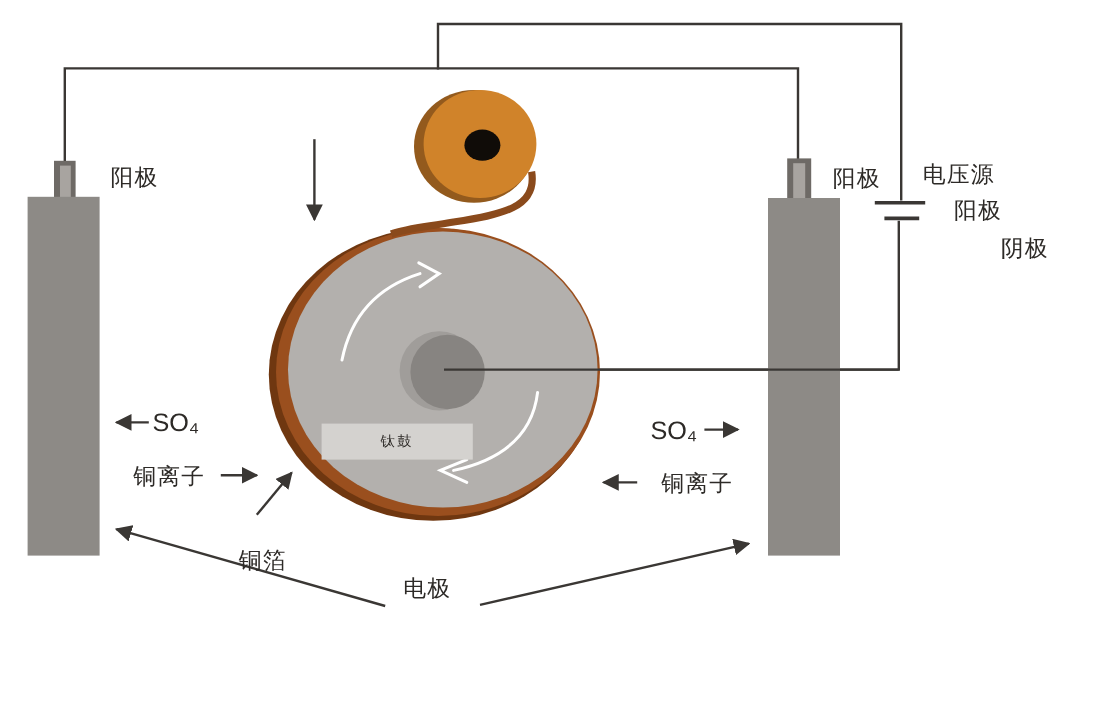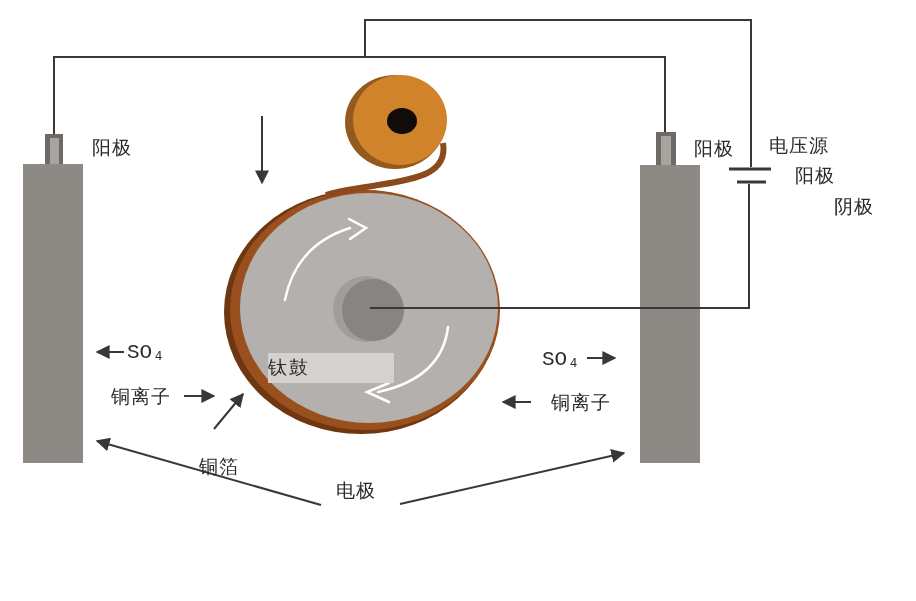--- a/index.html
+++ b/index.html
@@ -1,32 +1,32 @@
 <!DOCTYPE html>
 <html style="--background: #ffffff; --wire: #3a3734; --text: #2d2a27; --electrode-gray: #8d8a86; --terminal-dark: #6e6a66; --terminal-light: #a8a4a0; --drum-gray: #b3b0ad; --drum-hub: #878481; --drum-hub-light: #a09d9a; --drum-band: #d4d2cf; --copper-dark: #6f3710; --copper-mid: #9a4f1e; --foil-strip: #8a4a1c; --roll-face: #d0832a; --roll-rim: #935a1d; --roll-hole: #100c08; --rotation-arrow: #ffffff;"><head>
 <meta charset="utf-8">
 <style>
   html,body { margin:0; padding:0; background:#fff; }
   .stage {
     position:relative; width:916px; height:601px; overflow:hidden;
     background: var(--background, #ffffff);
-    font-family: Liberation Mono, monospace;
+    font-family: Liberation Sans, sans-serif;
   }
   .stage svg { position:absolute; left:0; top:0; }
   .lbl {
     position:absolute; color: var(--text, #2d2a27);
     font-size:19px; line-height:1.1; white-space:nowrap;
     letter-spacing:1px;
   }
   .lbl.latin { font-size:21px; letter-spacing:0; }
   .drum-band {
     position:absolute; left:268px; top:353px; width:126px; height:30px;
     background: var(--drum-band, #d4d2cf);
-    display:flex; align-items:center; 
-    color: var(--text, #2d2a27); font-size:19px; letter-spacing:2px;
+    display:flex; align-items:center; justify-content:center;
+    color: var(--text, #2d2a27); font-size:12px; letter-spacing:2px;
   }
   .caption {
     position:absolute; left:268px; top:555px;
     font-size:16px; font-weight:bold; font-style:italic;
     color: var(--text, #2d2a27); letter-spacing:1px;
   }
   
   .wire { stroke: var(--wire, #3a3734); stroke-width:2; fill:none; }
   .plate { stroke: var(--wire, #3a3734); fill:none; }
   .blkline { stroke: var(--wire, #3a3734); stroke-width:2; fill:none; }

